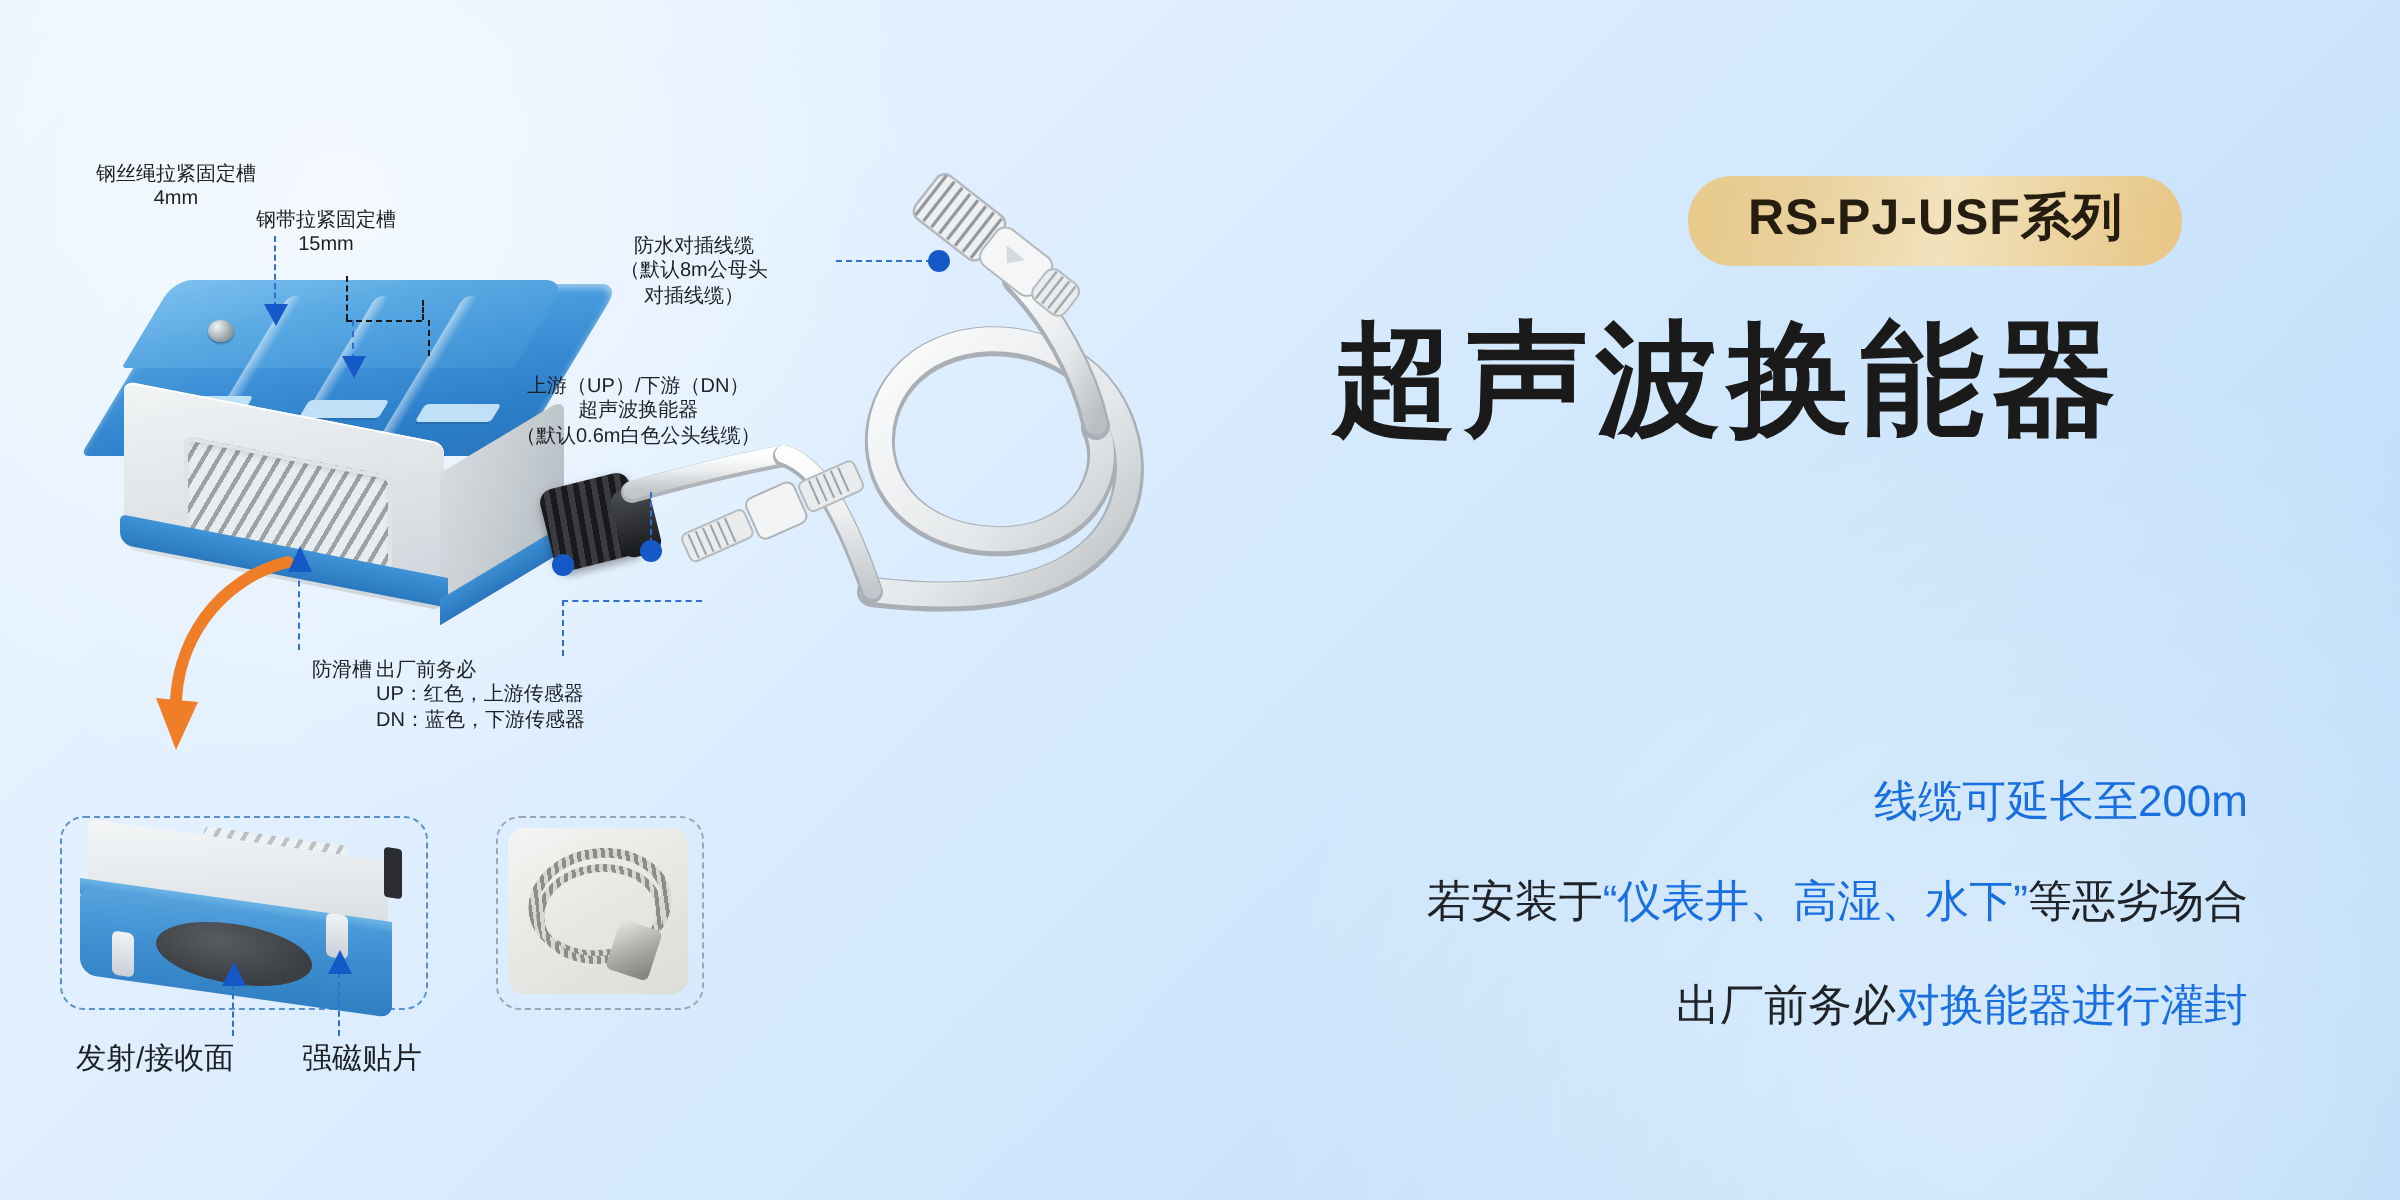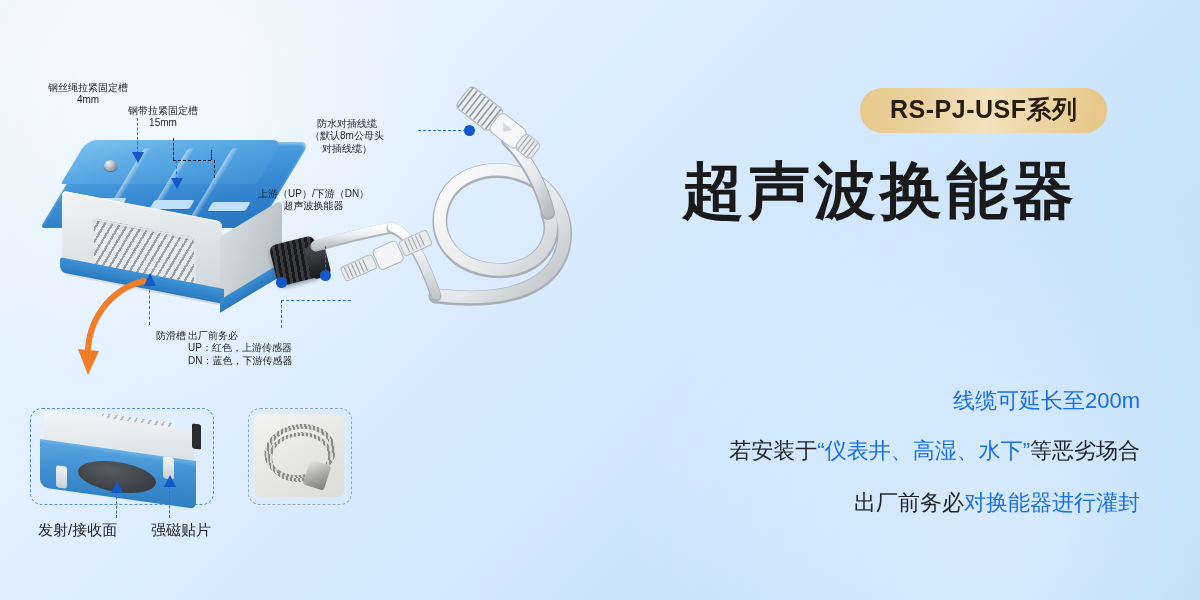--- a/index.html
+++ b/index.html
@@ -13,21 +13,21 @@
     overflow:hidden;
   }
   
   .bg-blob{position:absolute;border-radius:50%;pointer-events:none;}
   .blob-a{width:620px;height:620px;left:-140px;top:-210px;
     background:radial-gradient(circle,rgba(255,255,255,.55) 0%,rgba(255,255,255,0) 70%);}
   .blob-b{width:760px;height:760px;right:-180px;bottom:-320px;
     background:radial-gradient(circle,rgba(255,255,255,.38) 0%,rgba(255,255,255,0) 70%);}
 
   
-  .right-col{position:absolute;left:580px;top:0;width:620px;height:600px;}
+  .right-col{position:absolute;left:564px;top:0;width:620px;height:600px;}
   .badge{
     position:absolute;left:280px;top:88px;
     padding:7px 30px 9px;border-radius:22px;
     background:linear-gradient(100deg,#e8c98a 0%,#e9cf9a 22%,#f2e2bd 52%,#e7c584 100%);
     color:#241d10;font-size:25px;font-weight:bold;letter-spacing:.5px;
     white-space:nowrap;line-height:1.15;
   }
   .headline{
     position:absolute;left:0;top:158px;width:600px;text-align:center;
     font-size:62px;font-weight:bold;color:#1a1a1a;letter-spacing:4px;
@@ -352,20 +352,21 @@
 
     <div class="lbl c" style="left:310px;top:118px;">
       <div>防水对插线缆</div>
       <div>（默认8m公母头</div>
       <div>对插线缆）</div>
     </div>
 
     <div class="lbl c" style="left:258px;top:188px;">
       <div>上游（UP）/下游（DN）</div>
       <div>超声波换能器</div>
+      <div>（默认0.6m白色公头线缆）</div>
     </div>
 
     <div class="lbl" style="left:124px;top:330px;margin-left:32px;">
       <div>防滑槽</div>
     </div>
 
     <div class="lbl" style="left:188px;top:330px;">
       <div class="c" style="width:182px;">出厂前务必</div>
       <div>UP：红色，上游传感器</div>
       <div>DN：蓝色，下游传感器</div>

